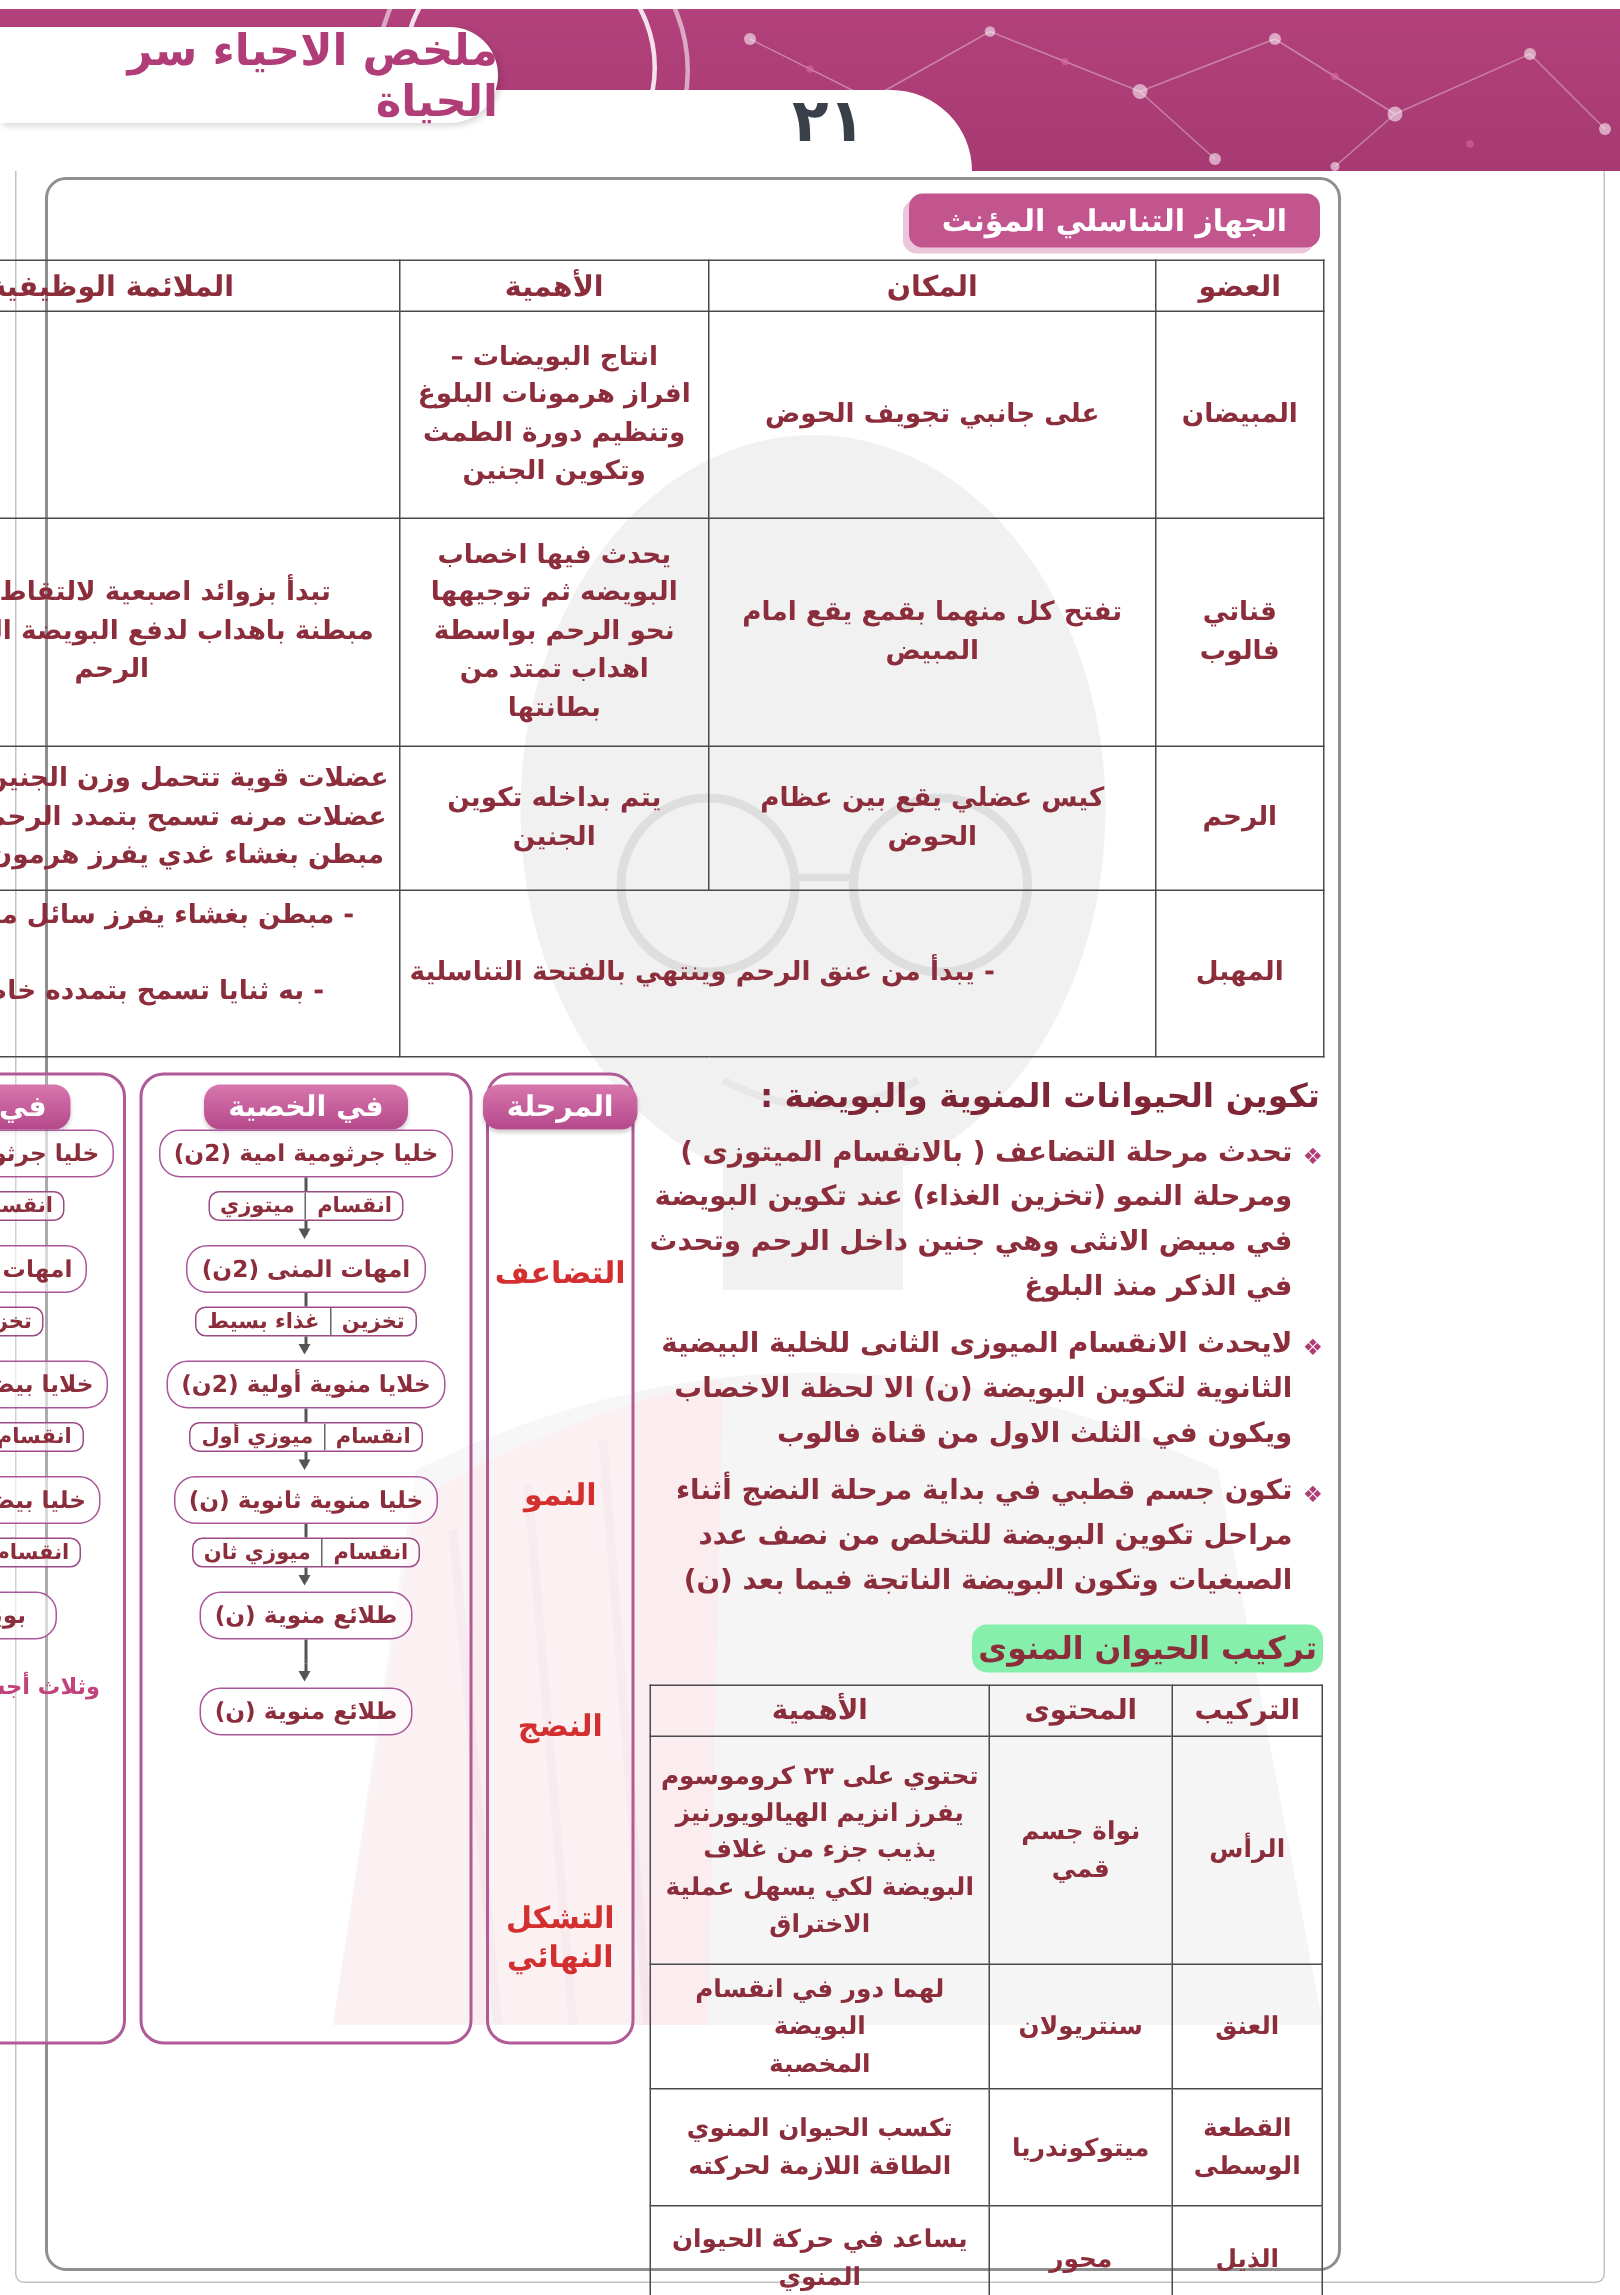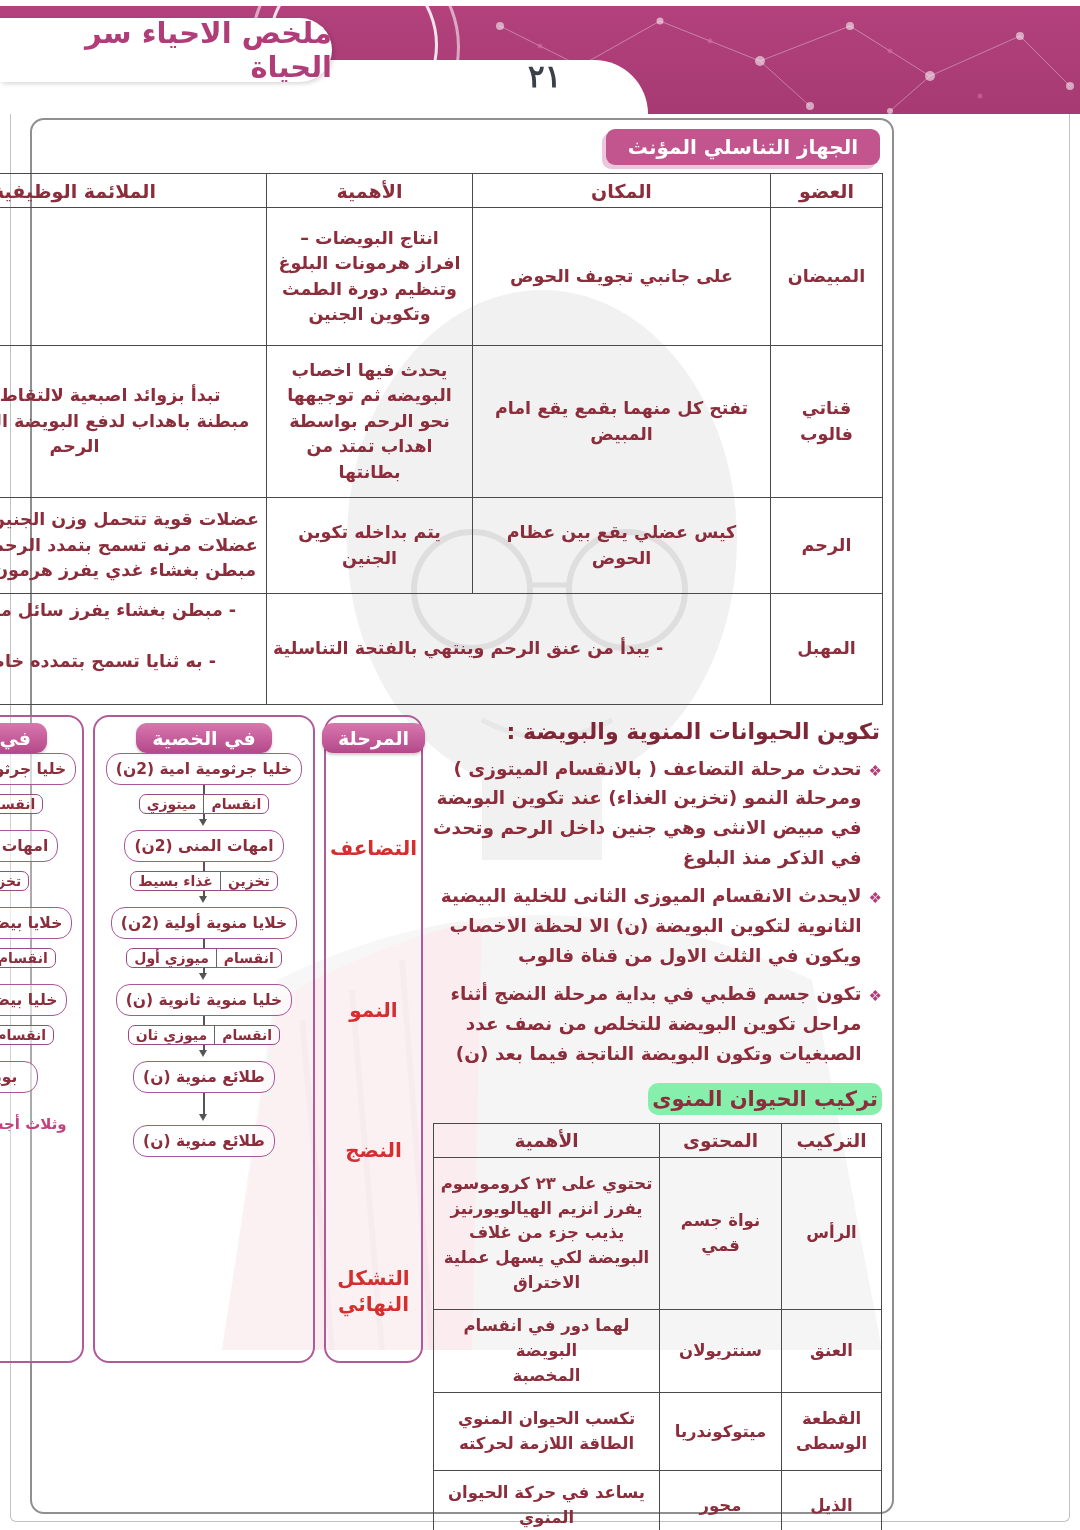--- a/index.html
+++ b/index.html
@@ -9,21 +9,21 @@
 
   
   .topbar { position:absolute; left:0; top:6px; width:1080px; height:108px; background:linear-gradient(180deg,#b2417c 0%,#a73a72 100%); overflow:hidden; z-index:3; }
   .net { position:absolute; right:0; top:0; }
   .arc { position:absolute; border:3.5px solid rgba(255,255,255,.85); border-radius:50%; }
   .arc1 { left:268px; top:-46px; width:170px; height:170px; }
   .arc2 { left:250px; top:-64px; width:210px; height:210px; border-color:rgba(255,255,255,.55); }
   .wedge { position:absolute; left:0; top:54px; width:648px; height:54px; background:#ffffff; border-radius:0 60px 0 0; }
   .title-box { position:absolute; left:0; top:12px; width:332px; height:64px; background:#ffffff; border-radius:0 46px 46px 0; display:flex; align-items:center; justify-content:center; box-shadow:2px 2px 4px rgba(0,0,0,.15); }
   .title-box span { color:#b03d78; font-size:29px; font-weight:bold; }
-  .page-num { position:absolute; left:528px; top:52px; color:#39404a; font-size:31px; font-weight:bold;font-family:Liberation Serif, serif; }
+  .page-num { position:absolute; left:528px; top:52px; color:#39404a; font-size:40px; font-weight:bold; }
 
   
   .main-box { position:absolute; left:30px; top:118px; width:864px; height:1396px; border:2px solid #8f8f8f; border-radius:14px; z-index:2; }
   .face { position:absolute; left:150px; top:80px; z-index:0; opacity:.32; }
   .content { position:relative; z-index:1; height:100%; }
 
   .badge1 { display:inline-block; margin:9px 12px 6px 0; background:#c2548e; color:#ffffff; font-size:20px; font-weight:bold; padding:6px 22px; border-radius:9px; box-shadow:-4px 4px 0 #ecc7dc; }
 
   
   table { border-collapse:collapse; background:transparent; }
@@ -62,21 +62,21 @@
   .fc-box { border:1.8px solid #a9569b; border-radius:14px; padding:6px 9px; font-size:15.5px; color:#8c2d3c; font-weight:bold; background:rgba(255,255,255,.55); text-align:center; min-width:150px; white-space:nowrap; }
   .fc-box.small { min-width:120px; }
   .fc-arrow { display:flex; flex-direction:column; align-items:center; }
   .ln { width:1.6px; height:9px; background:#555; }
   .ln.arr { height:9px; position:relative; margin-bottom:7px; }
   .ln.arr::after { content:''; position:absolute; bottom:-7px; left:-4px; border:4.5px solid transparent; border-top:7px solid #555; }
   .fc-lbl { display:flex; border:1.5px solid #9c4a84; border-radius:7px; background:rgba(255,255,255,.6); overflow:hidden; }
   .fc-lbl span { padding:1px 7px; font-size:14px; color:#8c2d3c; font-weight:bold; white-space:nowrap; }
   .fc-lbl span:first-child { border-left:1.5px solid #666; }
   .stage { position:absolute; color:#d42f2f; font-size:20px; font-weight:bold; text-align:center; width:100%; right:0; white-space:pre-line; line-height:1.3; }
-  .s1 { top:118px; } .s2 { top:280px; } .s3 { top:420px; } .s4 { top:548px; }
+  .s1 { top:118px; } .s2 { top:266px; } .s3 { top:420px; } .s4 { top:548px; }
   .fc-note { text-align:center; font-size:15px; font-weight:bold; line-height:1.45; white-space:pre-line; }
   .fc-note .nt { color:#c2427e; display:block; }
   .fc-note .nb { color:#8c2d3c; display:block; }
 
   
   .logo { position:absolute; left:448px; bottom:2px; width:160px; text-align:center; z-index:2; }
   .logo .ar { color:#2f86c0; font-size:23px; font-weight:bold; text-shadow:0 0 2px #f5d98b; display:block; line-height:1.1; }
   .logo .en { color:#e8b62a; font-size:17px; font-weight:bold; font-style:italic; display:block; line-height:1.1; }
 </style>
 </head>

